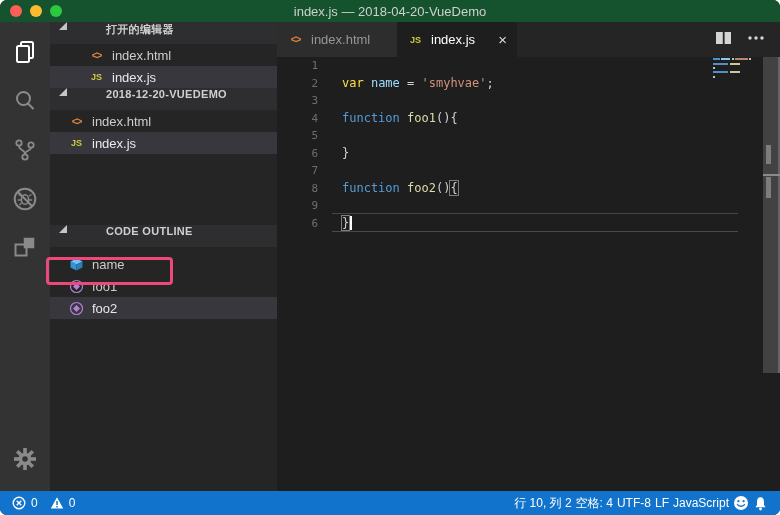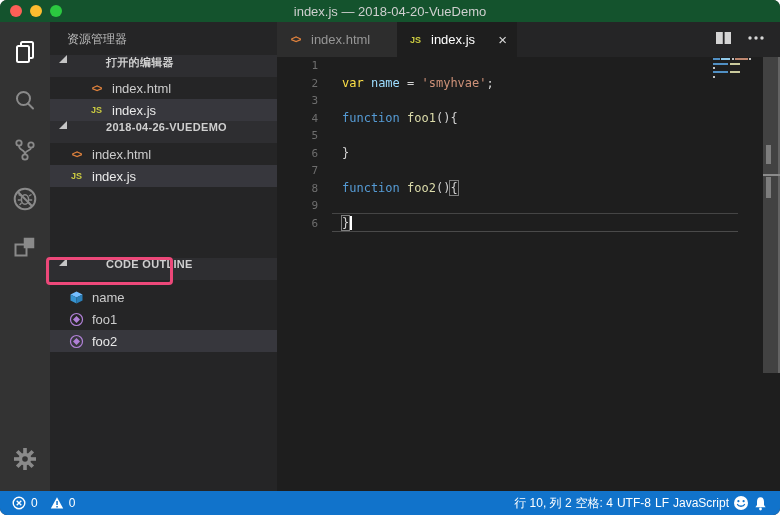--- a/index.html
+++ b/index.html
@@ -160,40 +160,39 @@
               <rect x="11.2" y="2" width="3.6" height="22" transform="rotate(90 13 13)"></rect>
               <rect x="11.2" y="2" width="3.6" height="22" transform="rotate(135 13 13)"></rect>
               <circle cx="13" cy="13" r="6.3"></circle>
             </g>
             <circle cx="13" cy="13" r="2.8" fill="#333333"></circle>
           </svg>
         </div>
       </div>
 
     <div class="sidebar">
-      <div class="sidebar-title">资源管理器</div>
       <div id="sections">
           <div class="section">
             <div class="section-header">
               <span class="twistie"></span>
               <span class="label">打开的编辑器</span>
             </div>
             <div class="row" style="padding-left: 38px;">
               <span class="fic html">&lt;&gt;</span>
               <span>index.html</span>
             </div>
             <div class="row selected" style="padding-left: 38px;">
               <span class="fic js">JS</span>
               <span>index.js</span>
             </div>
           </div>
           <div class="section">
             <div class="section-header">
               <span class="twistie"></span>
-              <span class="label">2018-04-26-VUEDEMO</span>
+              <span class="label">2018-12-20-VUEDEMO</span>
             </div>
             <div class="row" style="padding-left: 18px;">
               <span class="fic html">&lt;&gt;</span>
               <span>index.html</span>
             </div>
             <div class="row selected" style="padding-left: 18px;">
               <span class="fic js">JS</span>
               <span>index.js</span>
             </div>
           </div>

